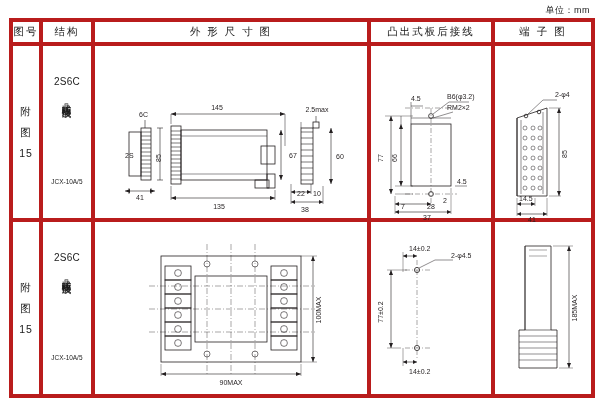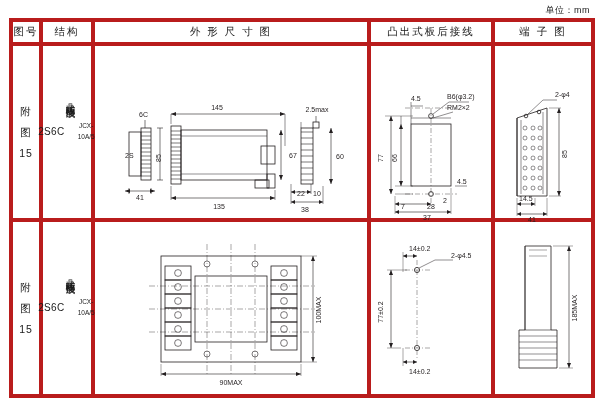--- a/index.html
+++ b/index.html
@@ -17,21 +17,21 @@
 
   .lbl-col1{width:30px;}
   .lbl-col2{width:52px;}
   .col-out{width:276px;}
   .col-hole{width:124px;}
   .col-term{width:100px;}
 
   
   .vtext{font-size:10.5px;line-height:21px;letter-spacing:1px;display:flex;flex-direction:column;align-items:center;justify-content:center;height:100%;}
 
-  .struct{font-size:9.5px;line-height:12px;display:flex;flex-direction:row;align-items:center;justify-content:center;height:100%;gap:1px;}
+  .struct{font-size:9.5px;line-height:12px;display:flex;flex-direction:column;align-items:center;justify-content:center;height:100%;gap:7px;}
   .struct .code{font-size:10px;letter-spacing:.3px;}
   .struct .vtxt{writing-mode:vertical-rl;text-orientation:upright;letter-spacing:1px;font-size:9.5px;line-height:11px;height:74px;display:flex;align-items:center;}
   .struct .small{font-size:7px;letter-spacing:0;transform:scale(.92);}
 
   svg{display:block;}
   .drawing{position:absolute;left:0;top:0;}
   text{font-family:"Liberation Sans","DejaVu Sans",sans-serif;}
 </style>
 </head>
 <body>

